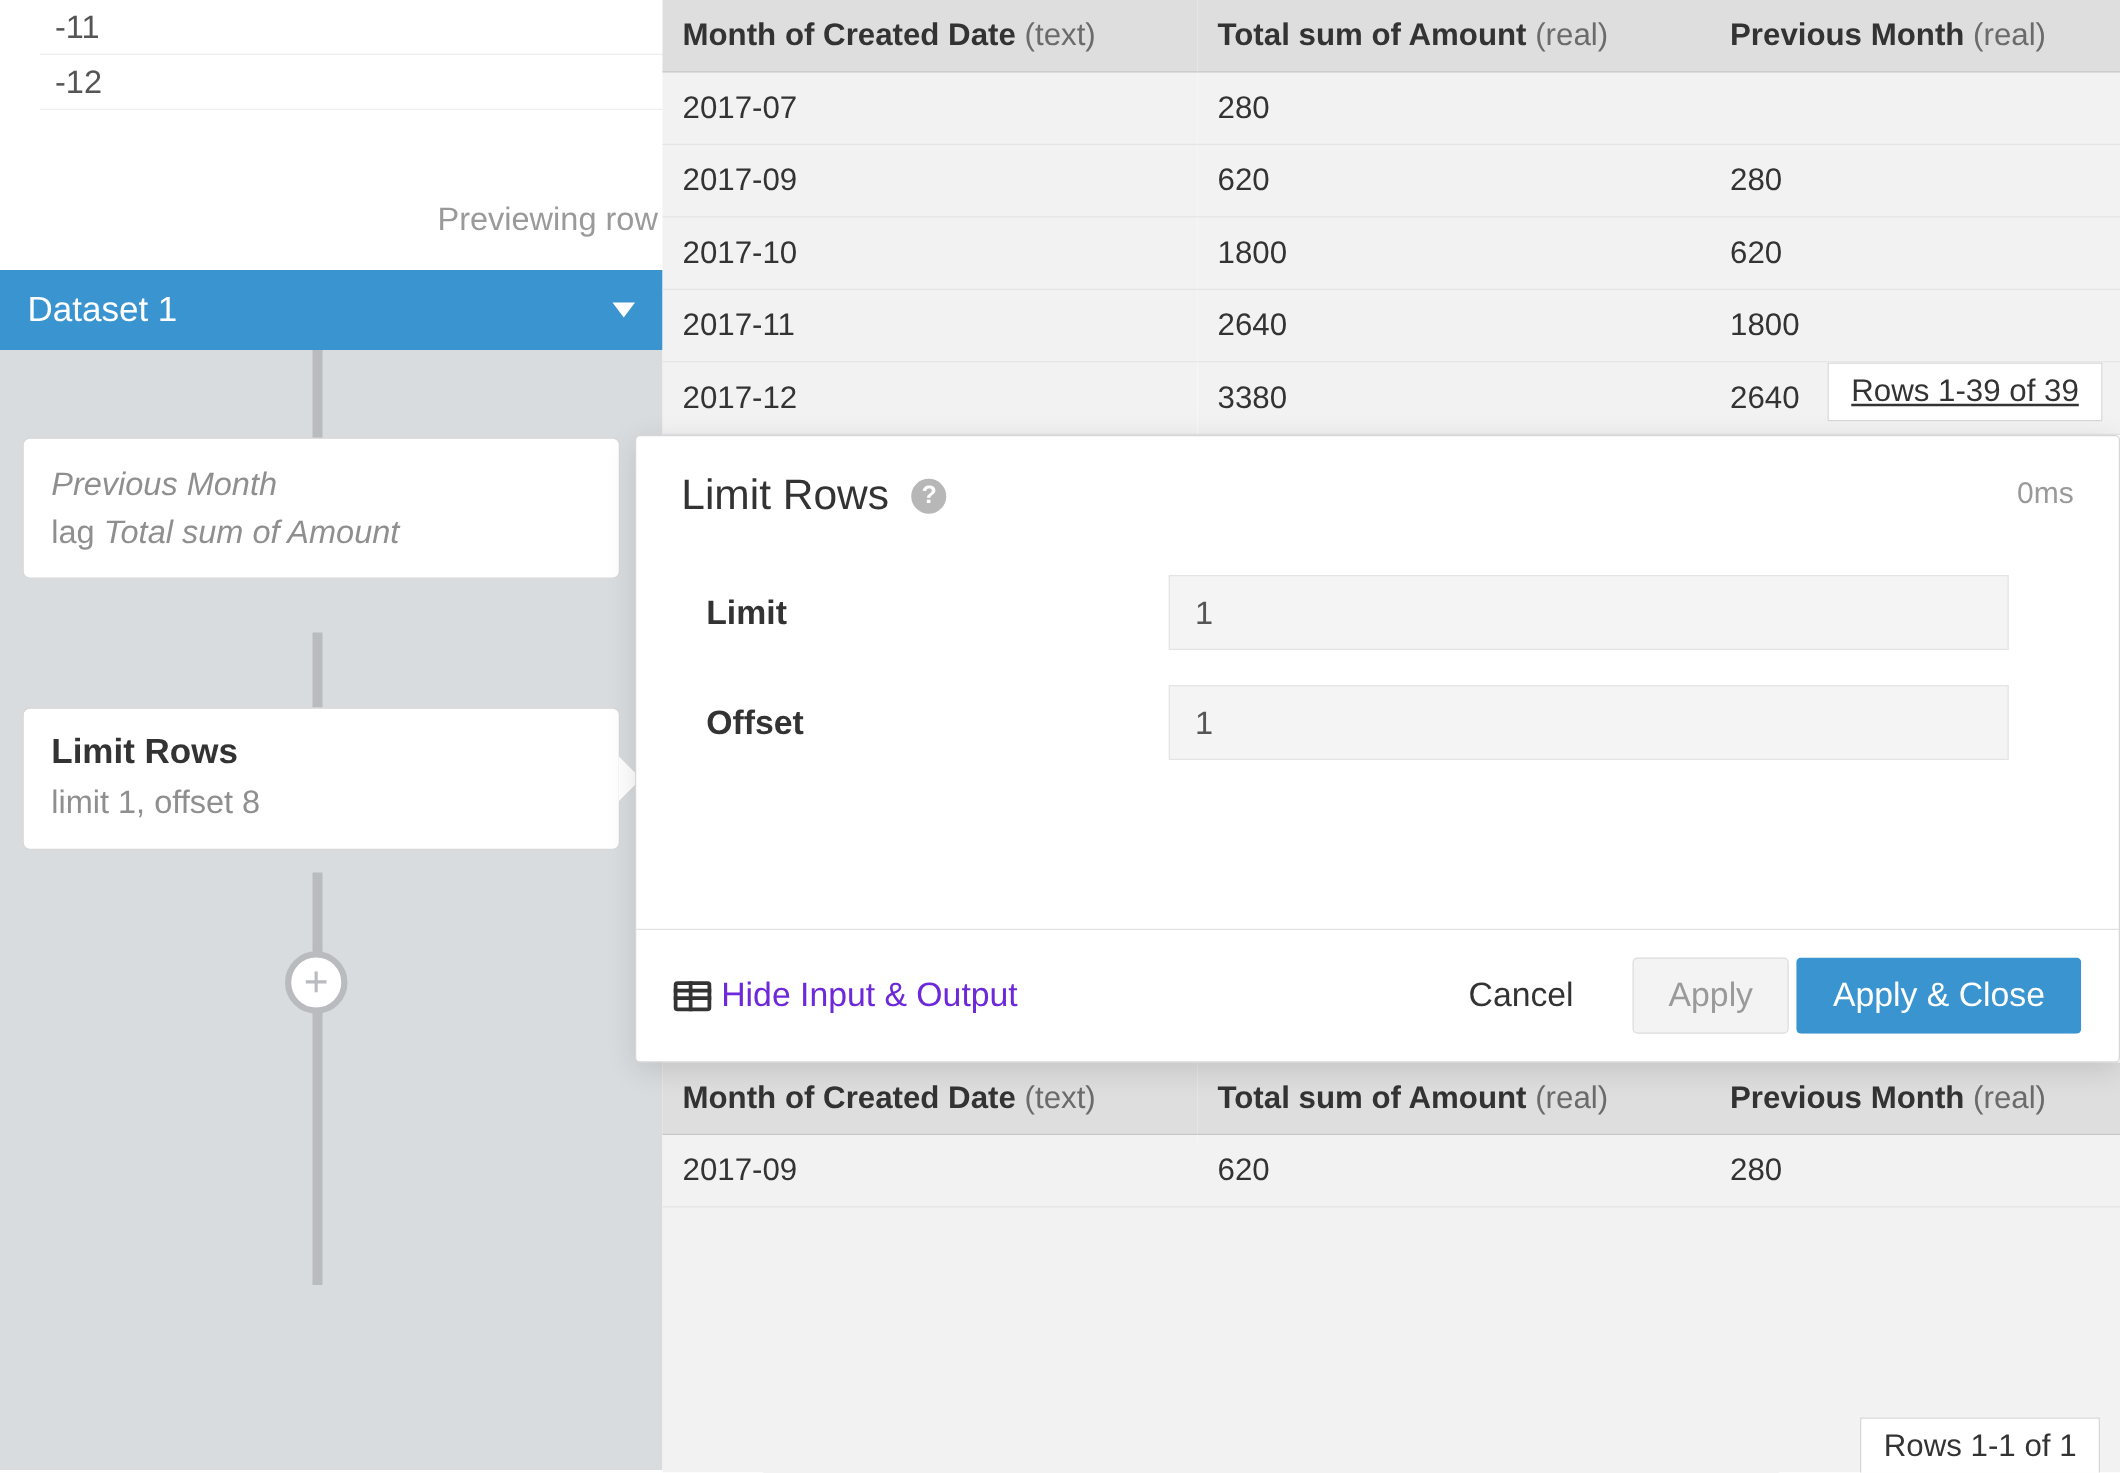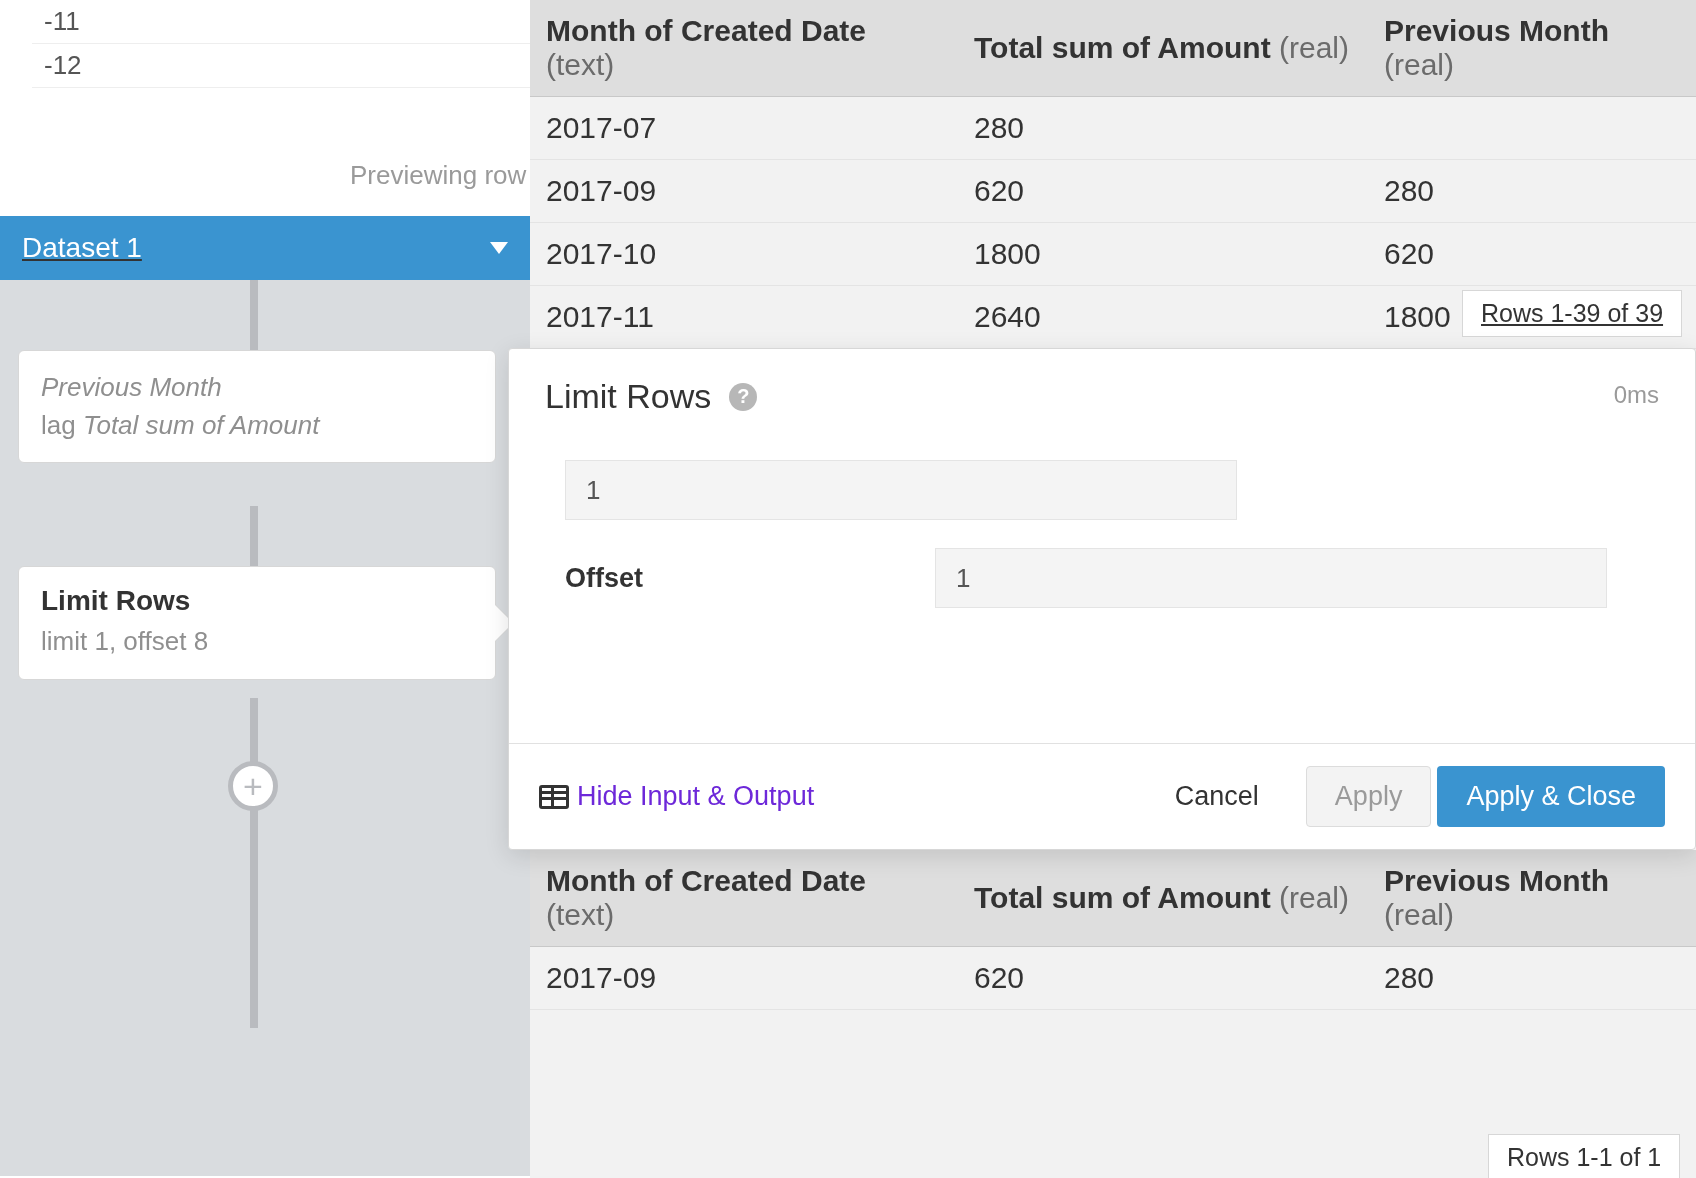--- a/index.html
+++ b/index.html
@@ -3,42 +3,42 @@
 <meta charset="utf-8">
 <style>
   * { box-sizing: border-box; margin: 0; padding: 0; }
   html, body { width: 1696px; height: 1178px; font-family: -apple-system, "Helvetica Neue", Arial, sans-serif; color: #333; background: #fff; overflow: hidden; }
   .root { position: relative; width: 1696px; height: 1178px; }
   
   .faint-list { position: absolute; left: 0; top: 0; width: 530px; margin-left: 32px; }
   .faint-item { padding: 6px 12px; font-size: 26px; color: #555; border-bottom: 1px solid #eee; }
   .previewing { position: absolute; left: 350px; top: 160px; font-size: 26px; color: #9a9a9a; }
   
-  .pipeline { position: absolute; left: 0; top: 216px; width: 530px; height: 960px; background: #d9dcdf; text-decoration: underline; }
+  .pipeline { position: absolute; left: 0; top: 216px; width: 530px; height: 960px; background: #d9dcdf; }
   .dataset-bar { background: #3a94d0; color: #fff; font-size: 28px; padding: 16px 22px; display: flex; justify-content: space-between; align-items: center; }
   .dataset-caret { width: 0; height: 0; border-left: 9px solid transparent; border-right: 9px solid transparent; border-top: 12px solid #fff; }
   .vline { position: absolute; left: 250px; width: 8px; background: #b9bbbf; }
   .vline.a { top: 64px; height: 72px; }
   .vline.b { top: 290px; height: 60px; }
   .vline.c { top: 482px; height: 78px; }
   .vline.d { top: 592px; height: 220px; }
   .node { position: absolute; left: 18px; width: 478px; background: #fff; border: 1px solid #d7d7d7; border-radius: 6px; padding: 18px 22px; }
   .node-title { font-size: 28px; font-weight: 600; color: #333; margin-bottom: 6px; }
   .node-sub { font-size: 26px; color: #8f8f8f; line-height: 1.45; }
   .node-sub em { font-style: italic; }
   .node1 { top: 134px; }
   .node2 { top: 350px; }
   .node2::after {
     content: ""; position: absolute; right: -18px; top: 50%; transform: translateY(-50%);
     width: 0; height: 0; border-top: 18px solid transparent; border-bottom: 18px solid transparent; border-left: 18px solid #fff;
     filter: drop-shadow(1px 0 0 #d7d7d7);
   }
   .add-circle { position: absolute; left: 228px; top: 545px; width: 50px; height: 50px; border-radius: 50%; background: #fff; border: 5px solid #b9bbbf; display: flex; align-items: center; justify-content: center; font-size: 34px; color: #b9bbbf; font-weight: 400; }
   
-  .table { position: absolute; border-collapse: collapse; font-size: 30px; color: #333; }
+  .table { position: absolute; border-collapse: collapse; font-size: 25px; color: #333; }
   .table th { text-align: left; background: #dedede; padding: 14px 16px; font-weight: 700; border-bottom: 1px solid #c8c8c8; }
   .table th .dtype { font-weight: 400; color: #6b6b6b; }
   .table td { padding: 14px 16px; border-bottom: 1px solid #e4e4e4; background: #f2f2f2; }
   .in-table { left: 530px; top: 0; width: 1166px; }
   .in-table .col-a { width: 428px; }
   .in-table .col-b { width: 410px; }
   .in-table .col-c { width: 328px; }
   .in-table tr.cut td { height: 32px; overflow: hidden; }
   .out-table { left: 530px; top: 850px; width: 1166px; }
   .out-table .col-a { width: 428px; }
@@ -174,20 +174,21 @@
   <div class="panel">
     <div class="panel-header">
       <div class="panel-title-wrap">
         <span class="panel-title">Limit Rows</span>
         <span class="help-icon">?</span>
       </div>
       <span class="panel-time">0ms</span>
     </div>
     <div class="panel-body">
       <div class="form-row">
+        <div class="form-label">Limit</div>
         <input class="form-input" value="1" style="">
       </div>
       <div class="form-row">
         <div class="form-label">Offset</div>
         <input class="form-input" value="1" style="">
       </div>
     </div>
     <div class="panel-footer">
       <div class="toggle-io">
         <span class="grid-icon">

